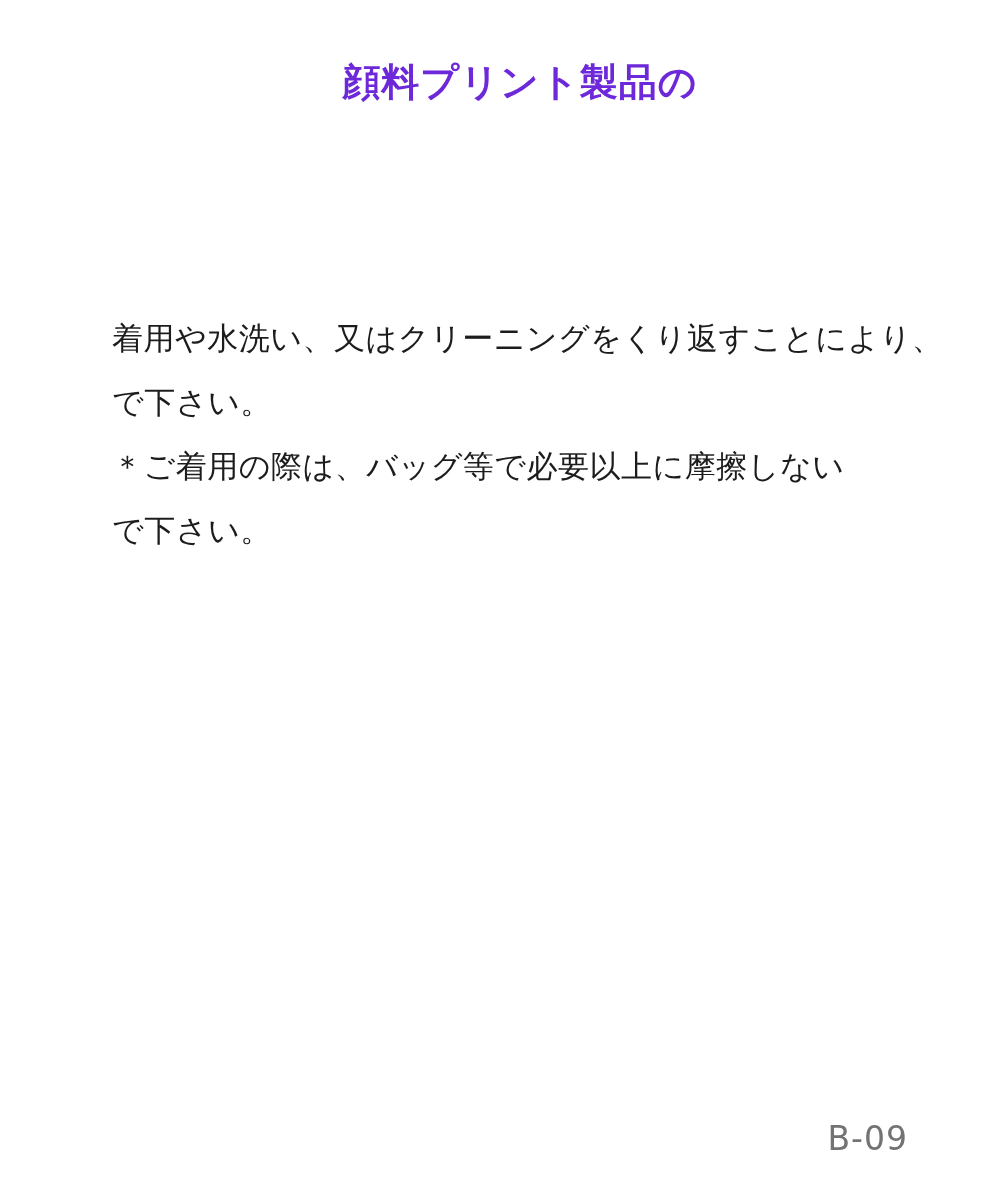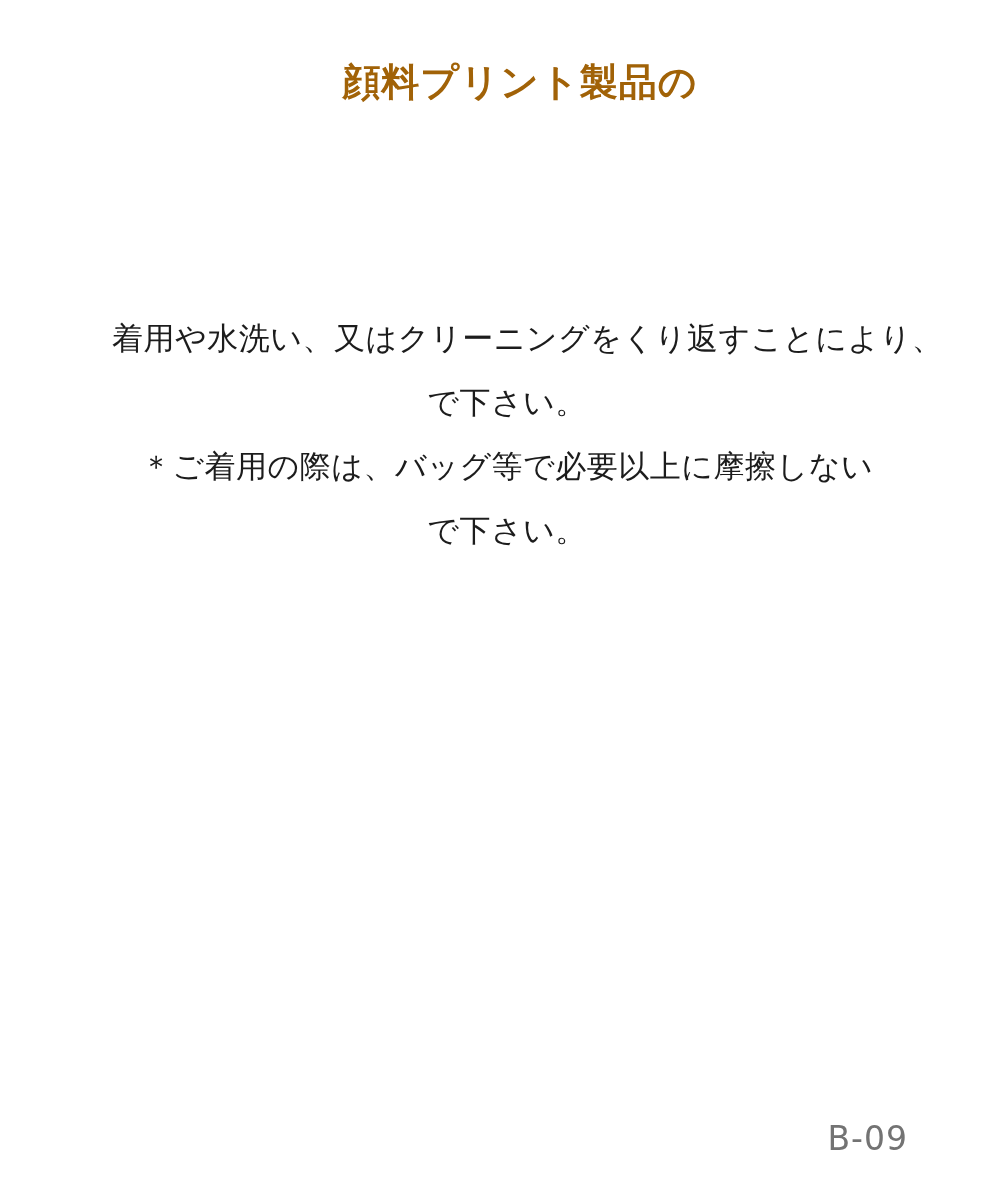--- a/index.html
+++ b/index.html
@@ -22,36 +22,35 @@
     left: 0;
     top: 44px;
     width: 1000px;
     text-align: center;
   }
   .title-line {
     font-size: 38px;
     font-weight: bold;
     letter-spacing: 1px;
     line-height: 76px;
-    color: #a16207;
+    color: #6d28d9;
     padding-left: 40px;
   }
   .body-block {
     position: absolute;
     left: 112px;
     top: 306px;
     width: 790px;
   }
   .body-line {
     font-size: 31px;
     line-height: 64px;
     letter-spacing: 0.5px;
     color: #1c1c1c;
     white-space: nowrap;
-    text-align: center;
   }
   .code {
     position: absolute;
     right: 92px;
     bottom: 42px;
     font-size: 33px;
     letter-spacing: 1px;
     color: #737373;
   }
 </style>

